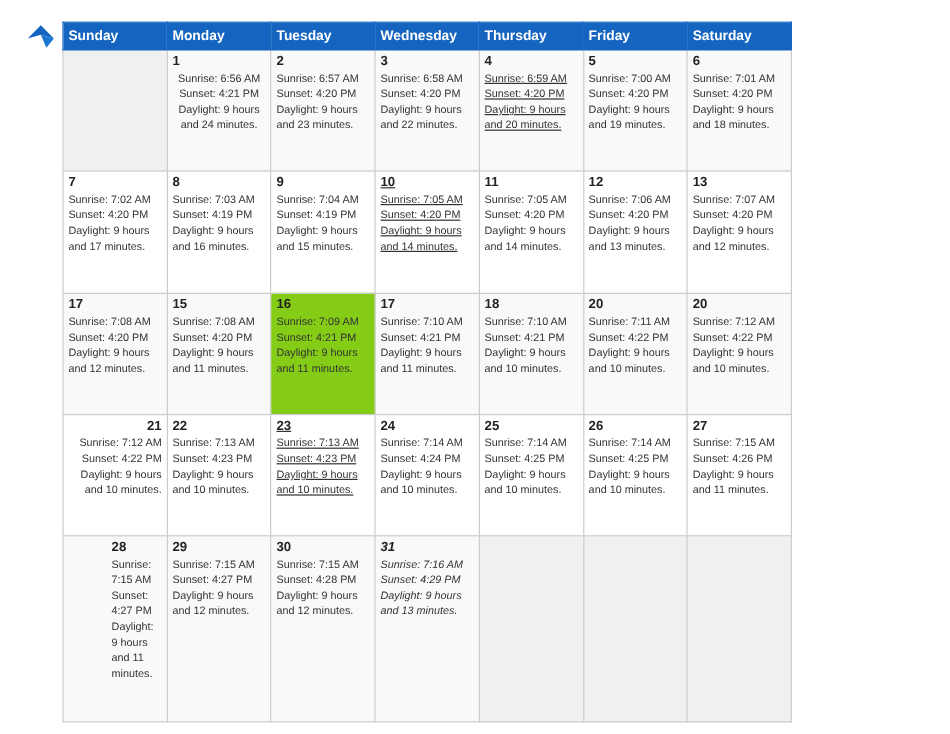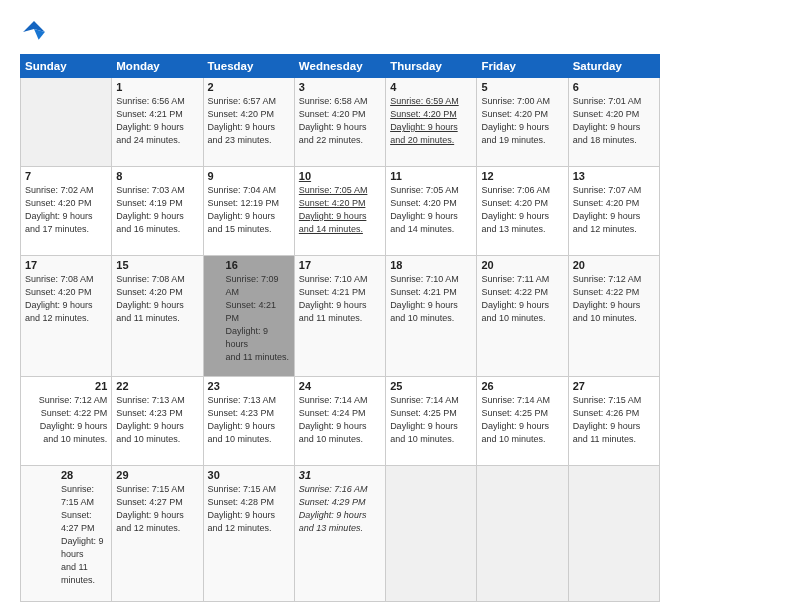--- a/index.html
+++ b/index.html
@@ -8,21 +8,21 @@
       height: 612px;
       font-family: Arial, sans-serif;
       background: #fff;
       overflow: hidden;
     }
     .page {
       width: 680px;
       height: 612px;
       padding: 18px 20px 10px 20px;
       display: flex;
-      flex-direction: column;
+      flex-direction: row;
     }
     .header {
       display: flex;
       align-items: flex-start;
       margin-bottom: 8px;
     }
     .logo {
       display: flex;
       align-items: center;
       margin-right: auto;
@@ -133,21 +133,21 @@
           <th>Thursday</th>
           <th>Friday</th>
           <th>Saturday</th>
         </tr>
     </thead>
     <tbody id="calendar-body">
     <tr>
           <td class="empty-cell"></td>
           <td style="background: rgb(249, 249, 249);">
             <span class="day-number">1</span>
-            <div class="day-info" style="white-space: pre-line;">Sunrise: 6:56 AM
+            <div class="day-info" style="white-space: pre-line; text-align: center;">Sunrise: 6:56 AM
 Sunset: 4:21 PM
 Daylight: 9 hours
 and 24 minutes.</div>
           </td>
           <td style="background: rgb(249, 249, 249);">
             <span class="day-number">2</span>
             <div class="day-info" style="white-space: pre-line;">Sunrise: 6:57 AM
 Sunset: 4:20 PM
 Daylight: 9 hours
 and 23 minutes.</div>
@@ -192,21 +192,21 @@
           <td style="background: rgb(255, 255, 255);">
             <span class="day-number">8</span>
             <div class="day-info" style="white-space: pre-line;">Sunrise: 7:03 AM
 Sunset: 4:19 PM
 Daylight: 9 hours
 and 16 minutes.</div>
           </td>
           <td style="background: rgb(255, 255, 255);">
             <span class="day-number">9</span>
             <div class="day-info" style="white-space: pre-line;">Sunrise: 7:04 AM
-Sunset: 12:19 PM
+Sunset: 4:19 PM
 Daylight: 9 hours
 and 15 minutes.</div>
           </td>
           <td style="background: rgb(255, 255, 255); text-decoration: underline;">
             <span class="day-number">10</span>
             <div class="day-info" style="white-space: pre-line;">Sunrise: 7:05 AM
 Sunset: 4:20 PM
 Daylight: 9 hours
 and 14 minutes.</div>
           </td>
@@ -240,21 +240,21 @@
 Daylight: 9 hours
 and 12 minutes.</div>
           </td>
           <td style="background: rgb(249, 249, 249);">
             <span class="day-number">15</span>
             <div class="day-info" style="white-space: pre-line;">Sunrise: 7:08 AM
 Sunset: 4:20 PM
 Daylight: 9 hours
 and 11 minutes.</div>
           </td>
-          <td style="background: #a3a3a3; padding-left: 22px;">
+          <td style="background: #84cc16;">
             <span class="day-number">16</span>
             <div class="day-info" style="white-space: pre-line;">Sunrise: 7:09 AM
 Sunset: 4:21 PM
 Daylight: 9 hours
 and 11 minutes.</div>
           </td>
           <td style="background: rgb(249, 249, 249);">
             <span class="day-number">17</span>
             <div class="day-info" style="white-space: pre-line;">Sunrise: 7:10 AM
 Sunset: 4:21 PM
@@ -291,21 +291,21 @@
 Daylight: 9 hours
 and 10 minutes.</div>
           </td>
           <td style="background: rgb(255, 255, 255);">
             <span class="day-number">22</span>
             <div class="day-info" style="white-space: pre-line;">Sunrise: 7:13 AM
 Sunset: 4:23 PM
 Daylight: 9 hours
 and 10 minutes.</div>
           </td>
-          <td style="background: rgb(255, 255, 255);">
+          <td style="background: rgb(255, 255, 255); text-decoration: underline;">
             <span class="day-number">23</span>
             <div class="day-info" style="white-space: pre-line;">Sunrise: 7:13 AM
 Sunset: 4:23 PM
 Daylight: 9 hours
 and 10 minutes.</div>
           </td>
           <td style="background: rgb(255, 255, 255);">
             <span class="day-number">24</span>
             <div class="day-info" style="white-space: pre-line;">Sunrise: 7:14 AM
 Sunset: 4:24 PM

